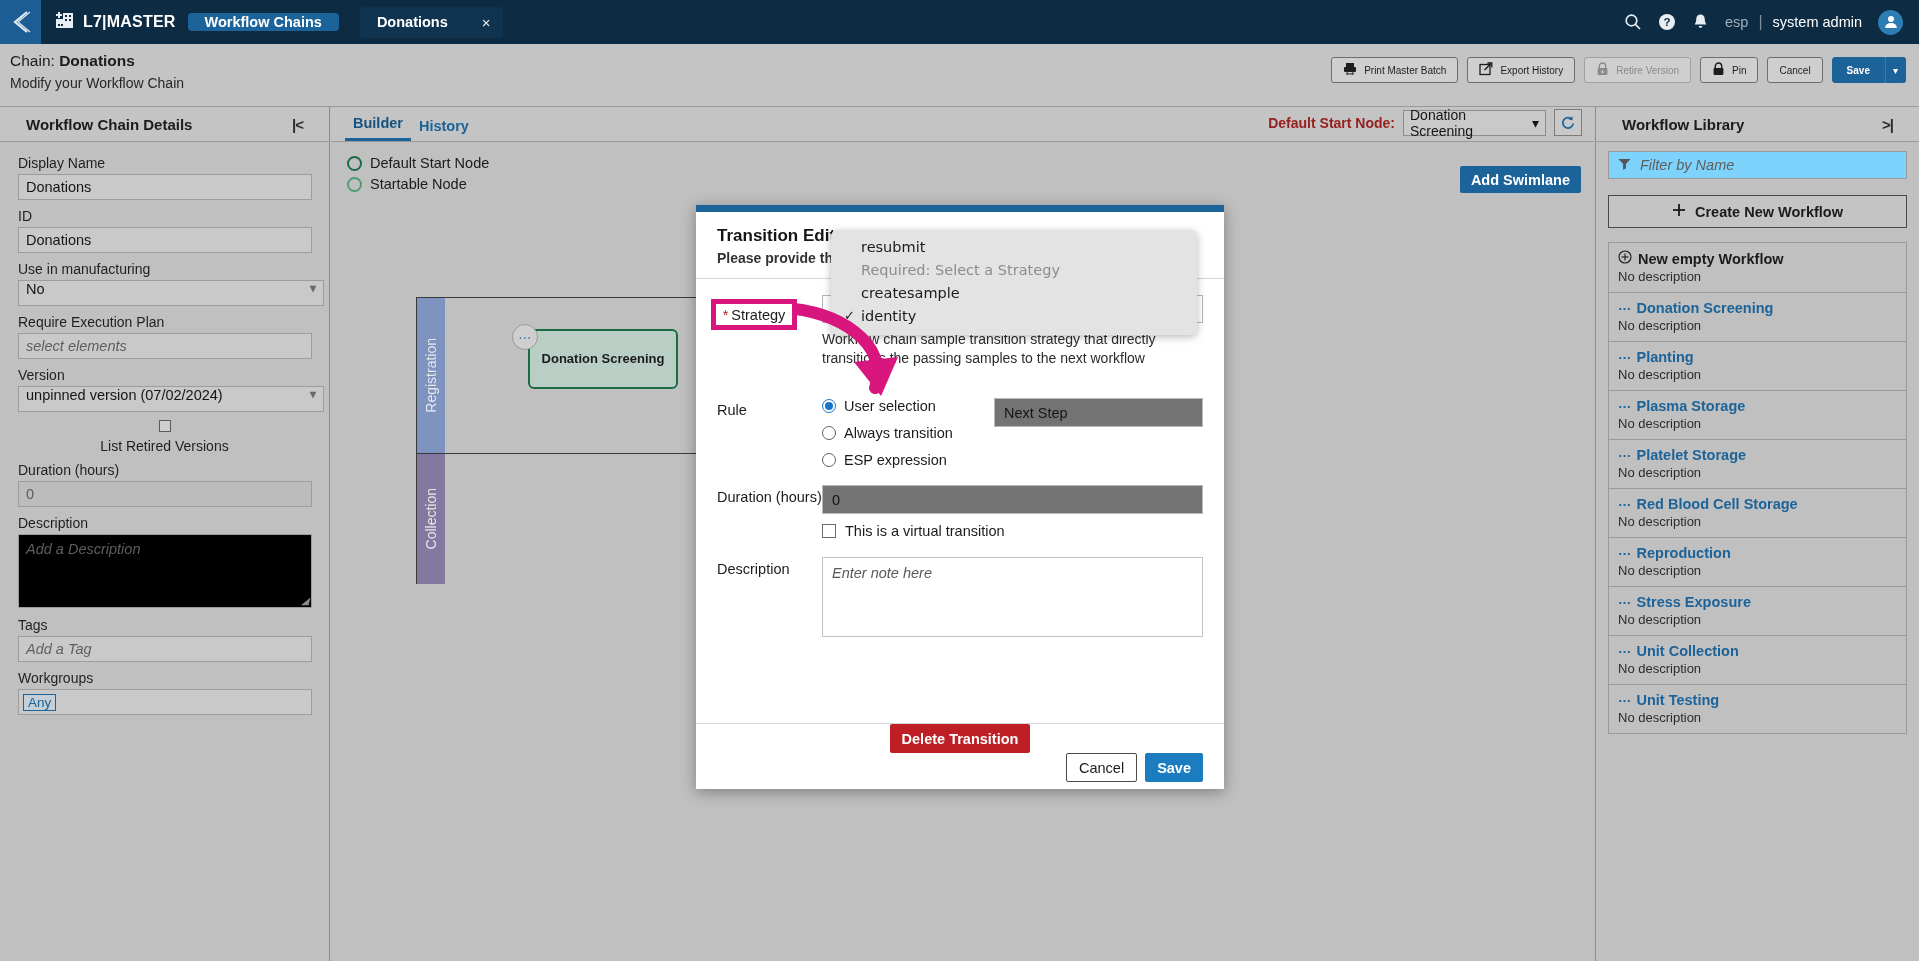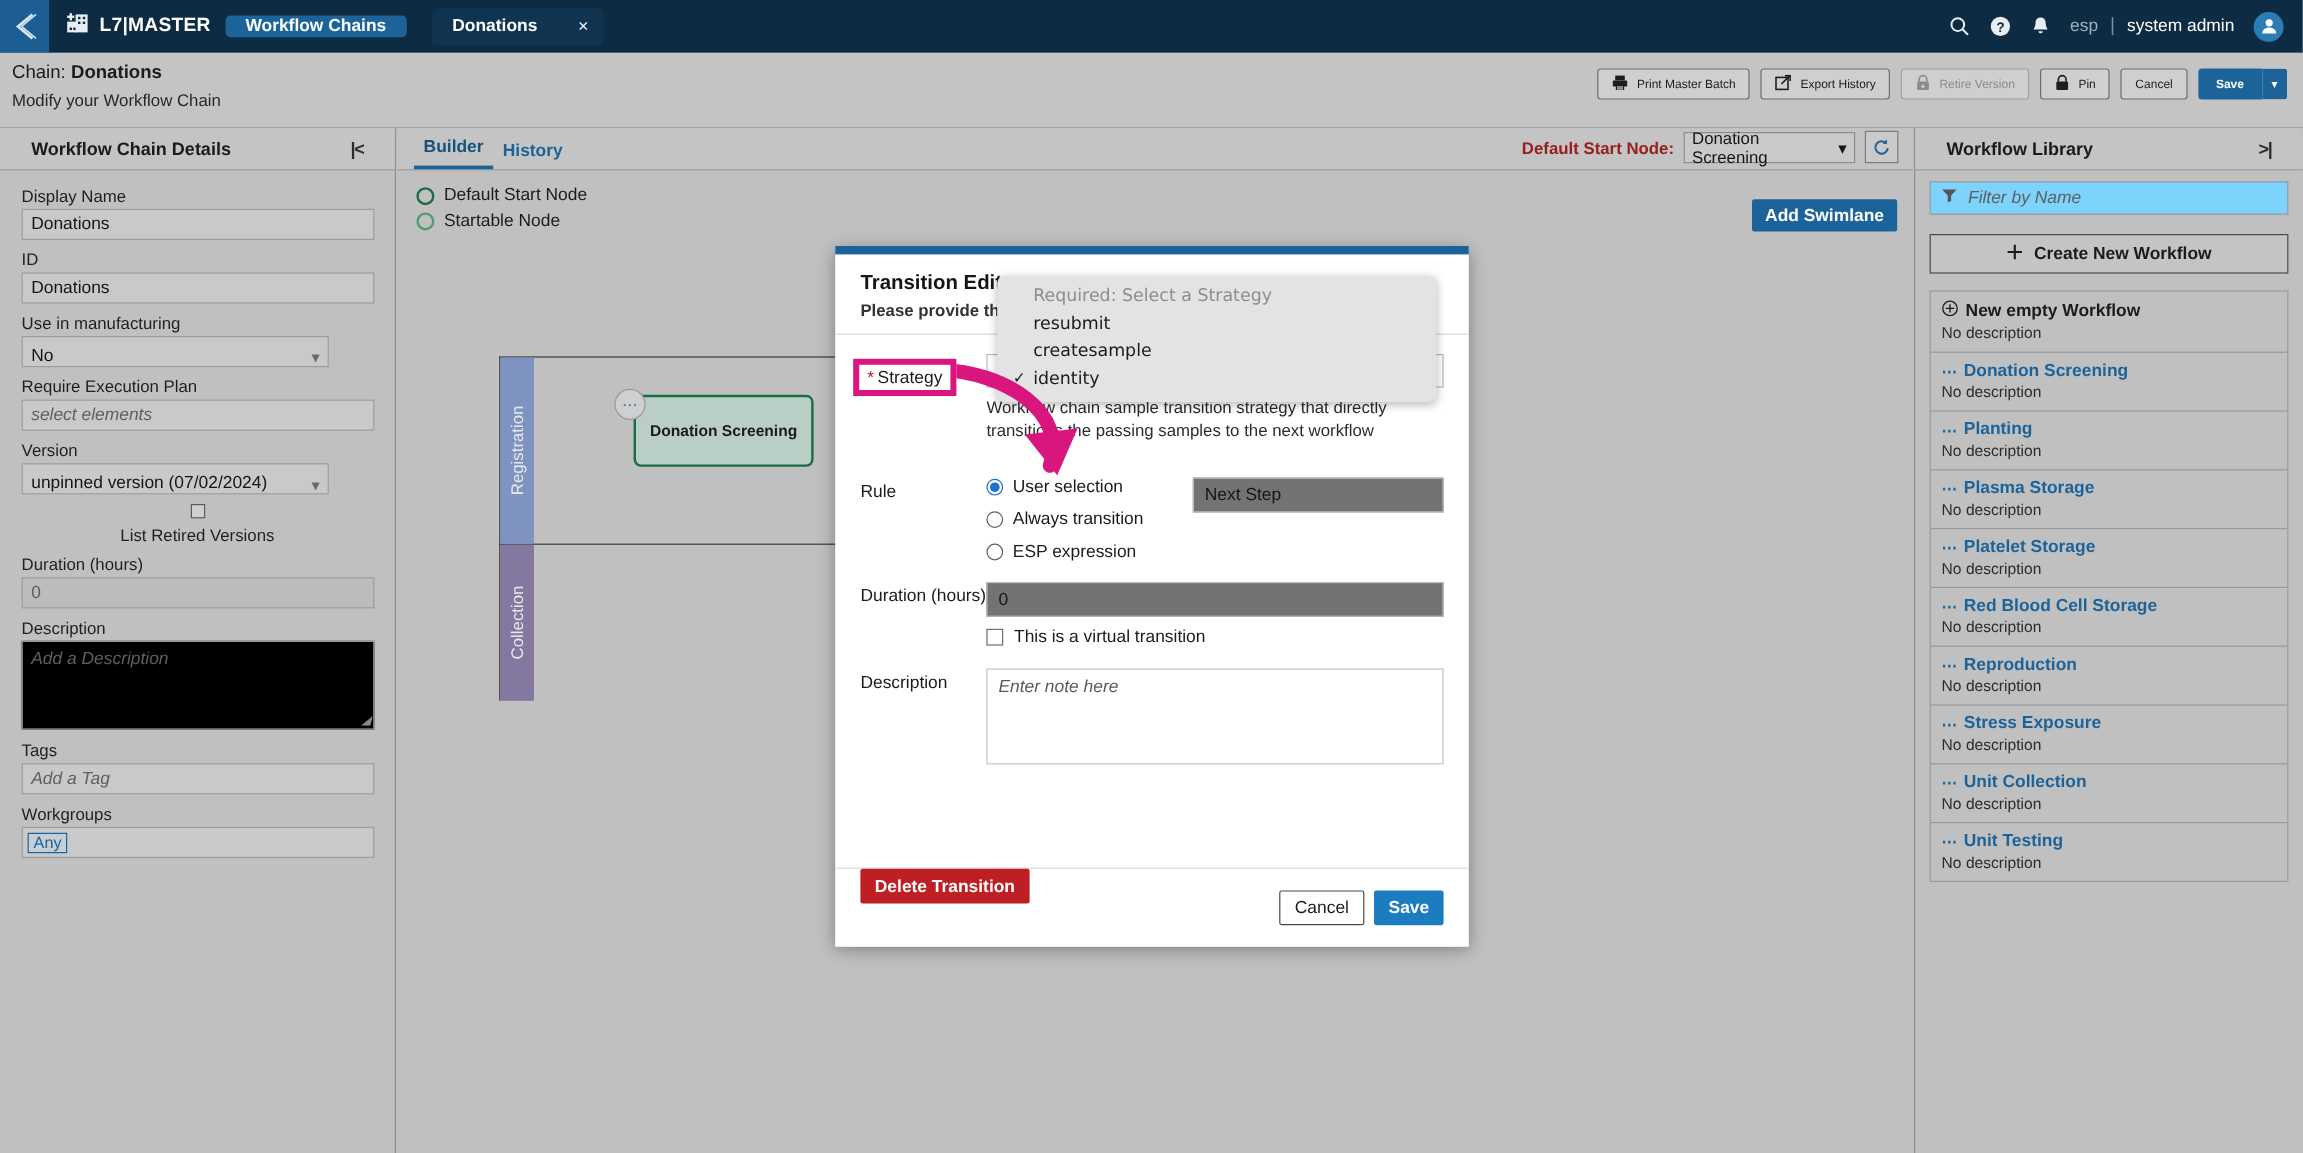--- a/index.html
+++ b/index.html
@@ -92,23 +92,23 @@
   .form-area { padding: 13px 18px 0 18px; }
   .flabel { font-size: 14px; color: #1f1f1f; margin-bottom: 3px; }
   .finput {
     width: 294px; height: 26px; border: 1px solid #9d9d9d; background: #c9c9c9;
     font-size: 14.5px; color: #151515; padding: 0 7px; margin-bottom: 8px;
     display: flex; align-items: center; font-family: "Liberation Sans", sans-serif;
   }
   .finput.ph { color: #5f5f5f; font-style: italic; }
   .finput.ro { background: #bcbcbc; color: #5d5d5d; }
   .fselect {
-    width: 256px; height: 26px; border: 1px solid #9d9d9d; background: #c9c9c9;
+    width: 306px; height: 26px; border: 1px solid #9d9d9d; background: #c9c9c9;
     font-size: 14.5px; color: #151515; padding: 0 7px; margin-bottom: 8px;
-    display: flex; align-items: flex-end; justify-content: space-between;
+    display: flex; align-items: flex-start; justify-content: space-between;
     cursor: pointer;
   }
   .fselect .cv { color: #6a6a6a; font-weight: bold; font-size: 12px; }
   .ftarea {
     width: 294px; height: 74px; border: 1px solid #9d9d9d; background: #000000;
     font-size: 14.5px; color: #5f5f5f; font-style: italic; padding: 6px 7px;
     margin-bottom: 9px; position: relative;
   }
   .ftarea .grip { position: absolute; right: 2px; bottom: 1px;
      color: #8a8a8a; font-size: 10px; }
@@ -253,22 +253,23 @@
   }
   .mtarea {
     height: 80px; border: 1px solid #c3c3c3; background: #fff;
     font-size: 14.5px; color: #5a5a5a; font-style: italic; padding: 7px 9px;
   }
   .mcheckrow { display: flex; align-items: center; gap: 9px; margin-bottom: 12px; }
   .mcbox { width: 14px; height: 14px; border: 1px solid #6d6d6d; background: #fff; }
   .mcheckrow span { font-size: 14.5px; color: #1b1b1b; }
   #modal-foot {
     position: absolute; left: 0; bottom: 0; width: 528px; height: 66px;
-    border-top: 1px solid #d8d8d8; display: flex; 
+    border-top: 1px solid #d8d8d8; display: flex; align-items: center;
     padding: 0 21px;
+    flex-direction: column;
   }
   .mbtn {
     height: 29px; display: flex; align-items: center; padding: 0 12px;
     font-size: 14.5px; font-weight: bold; cursor: pointer; border-radius: 2px;
   }
   .mbtn.danger { background: #bd1f24; color: #fff; }
   .mbtn.cancel { background: #fff; color: #1b1b1b; border: 1px solid #4a4a4a;
       font-weight: normal; }
   .mbtn.save { background: #1c7cc0; color: #fff; }
   #foot-right { margin-left: auto; display: flex; gap: 8px; align-items: center; }
@@ -710,27 +711,27 @@
         <span>Cancel</span>
       </div>
       <div class="mbtn save">
         <span>Save</span>
       </div>
     </div>
   </div>
 </div>
 
 <div id="dropdown">
+  <div class="ddopt">
+    <span class="ddcheck"></span>
+    <span>resubmit</span>
+  </div>
   <div class="ddopt disabled">
     <span class="ddcheck"></span>
     <span>Required: Select a Strategy</span>
-  </div>
-  <div class="ddopt">
-    <span class="ddcheck"></span>
-    <span>resubmit</span>
   </div>
   <div class="ddopt">
     <span class="ddcheck"></span>
     <span>createsample</span>
   </div>
   <div class="ddopt">
     <span class="ddcheck">✓</span>
     <span>identity</span>
   </div>
 </div>

